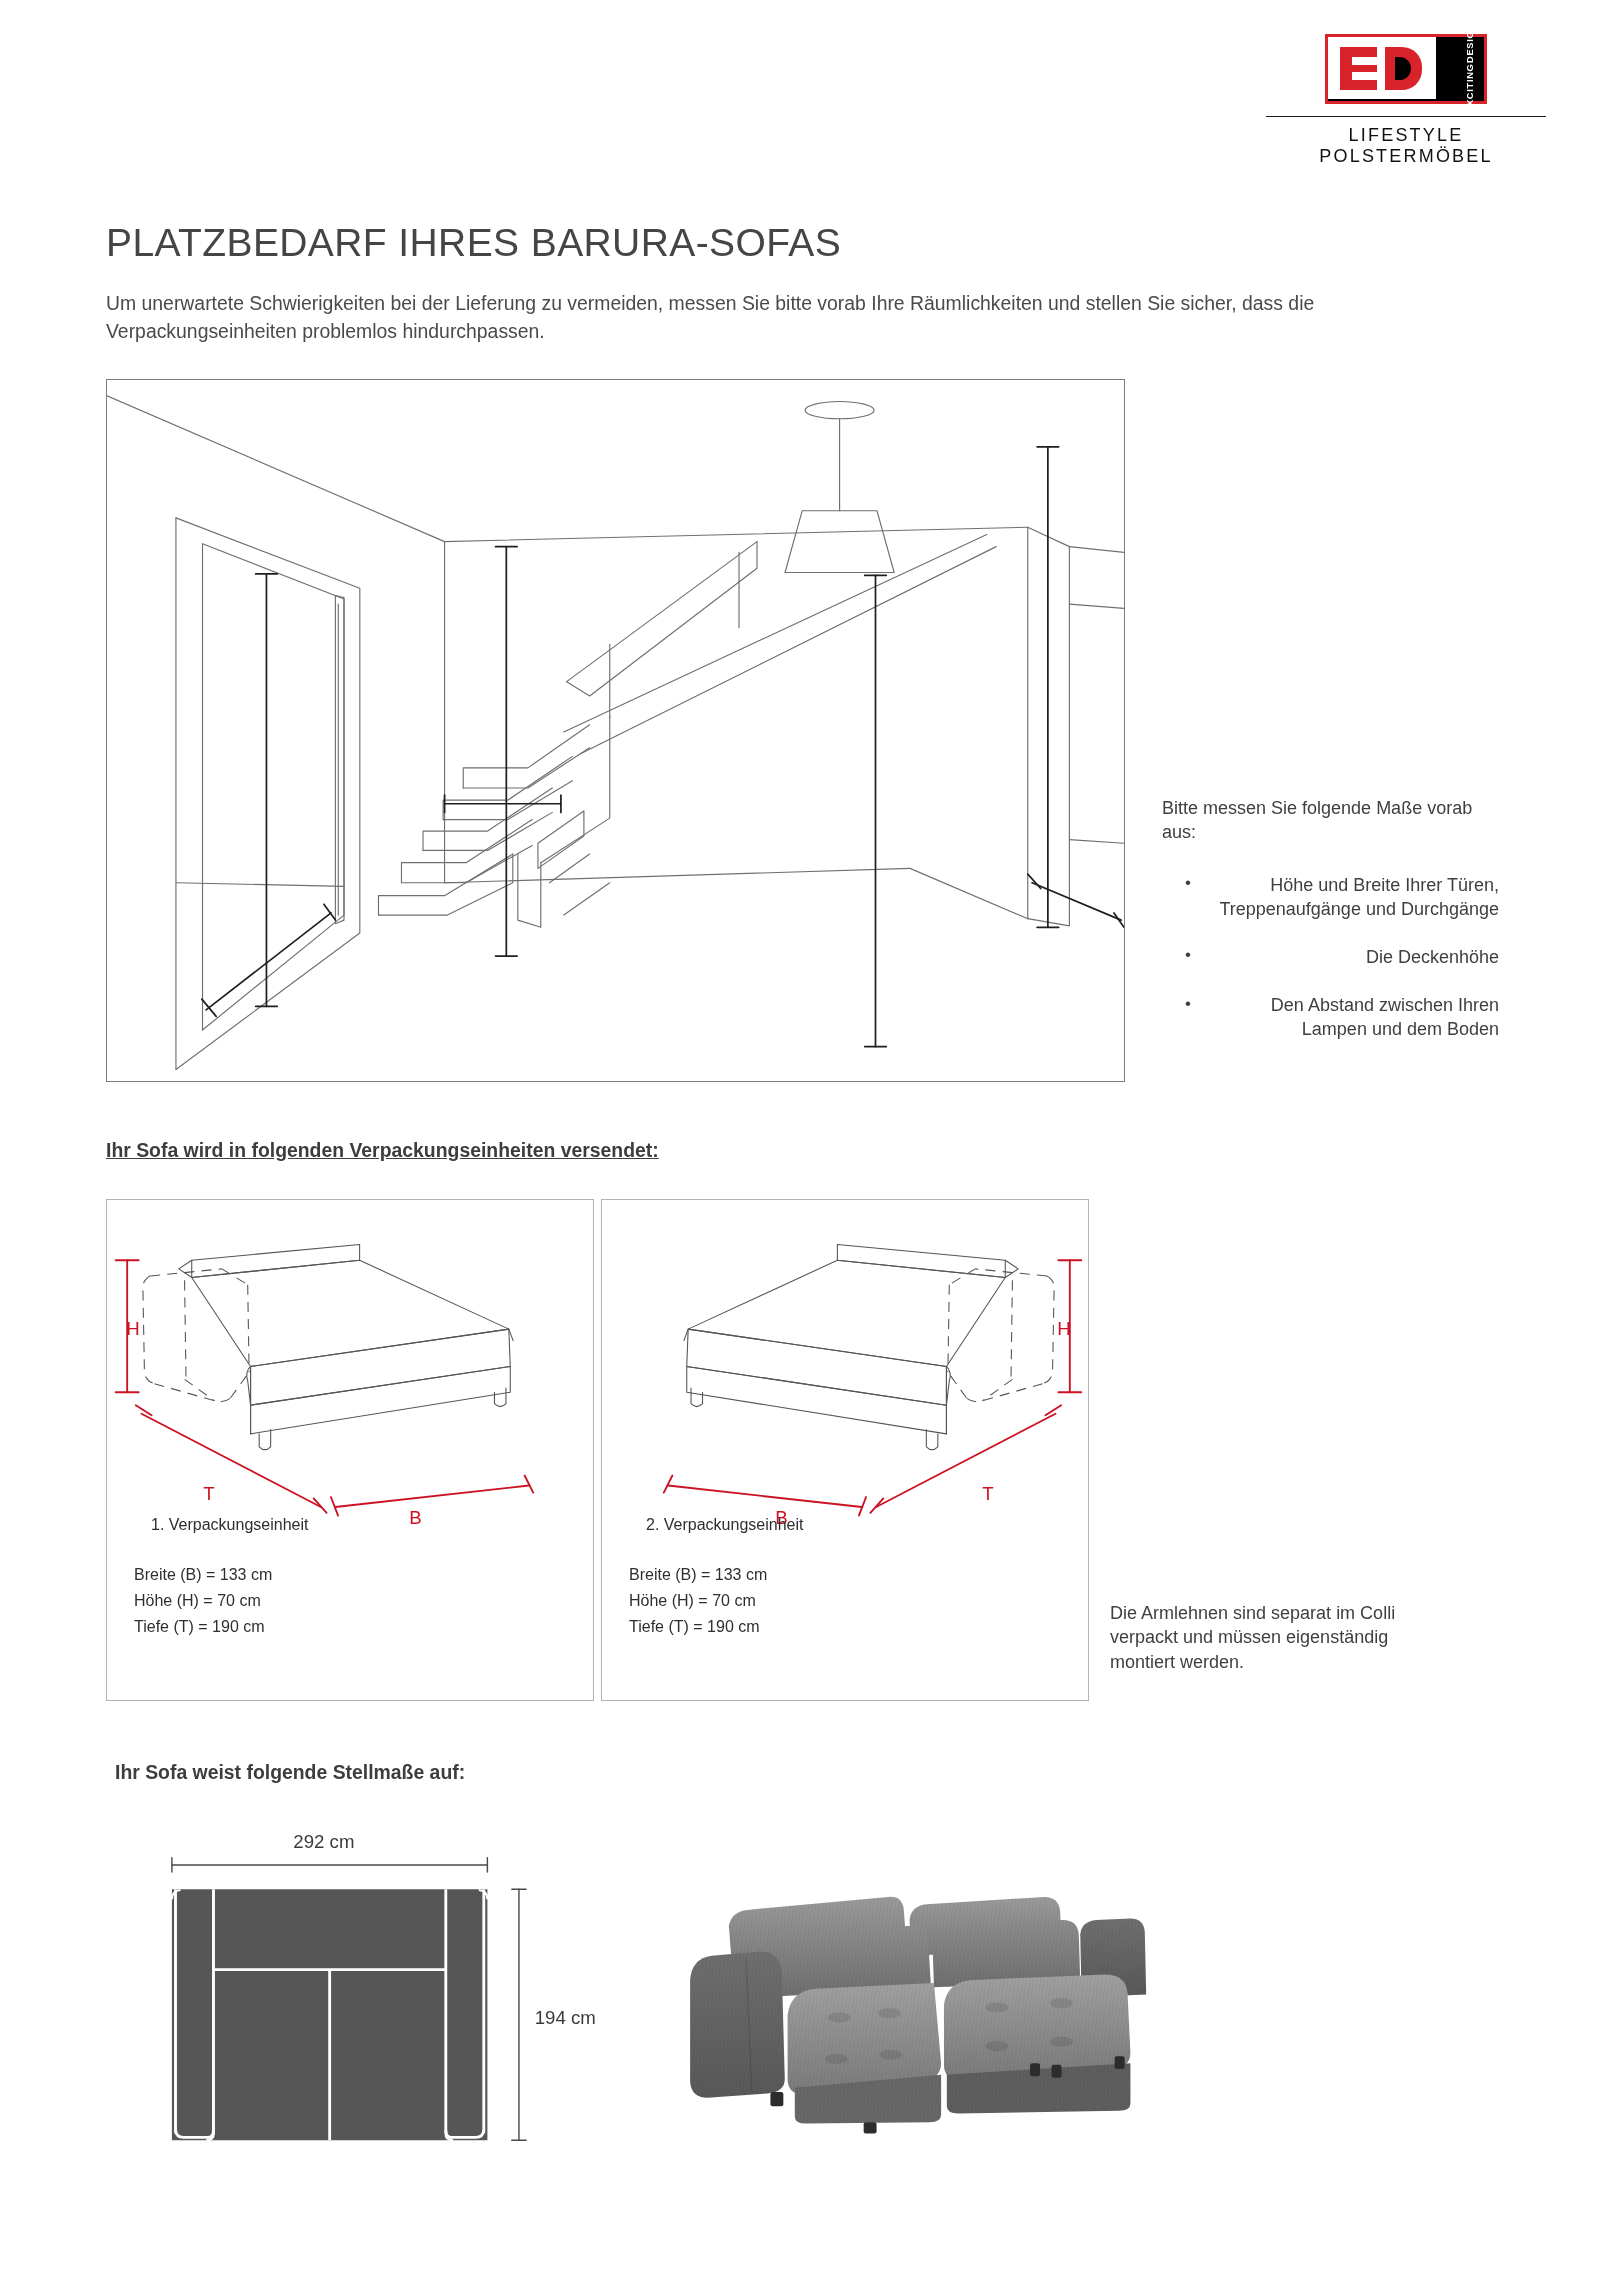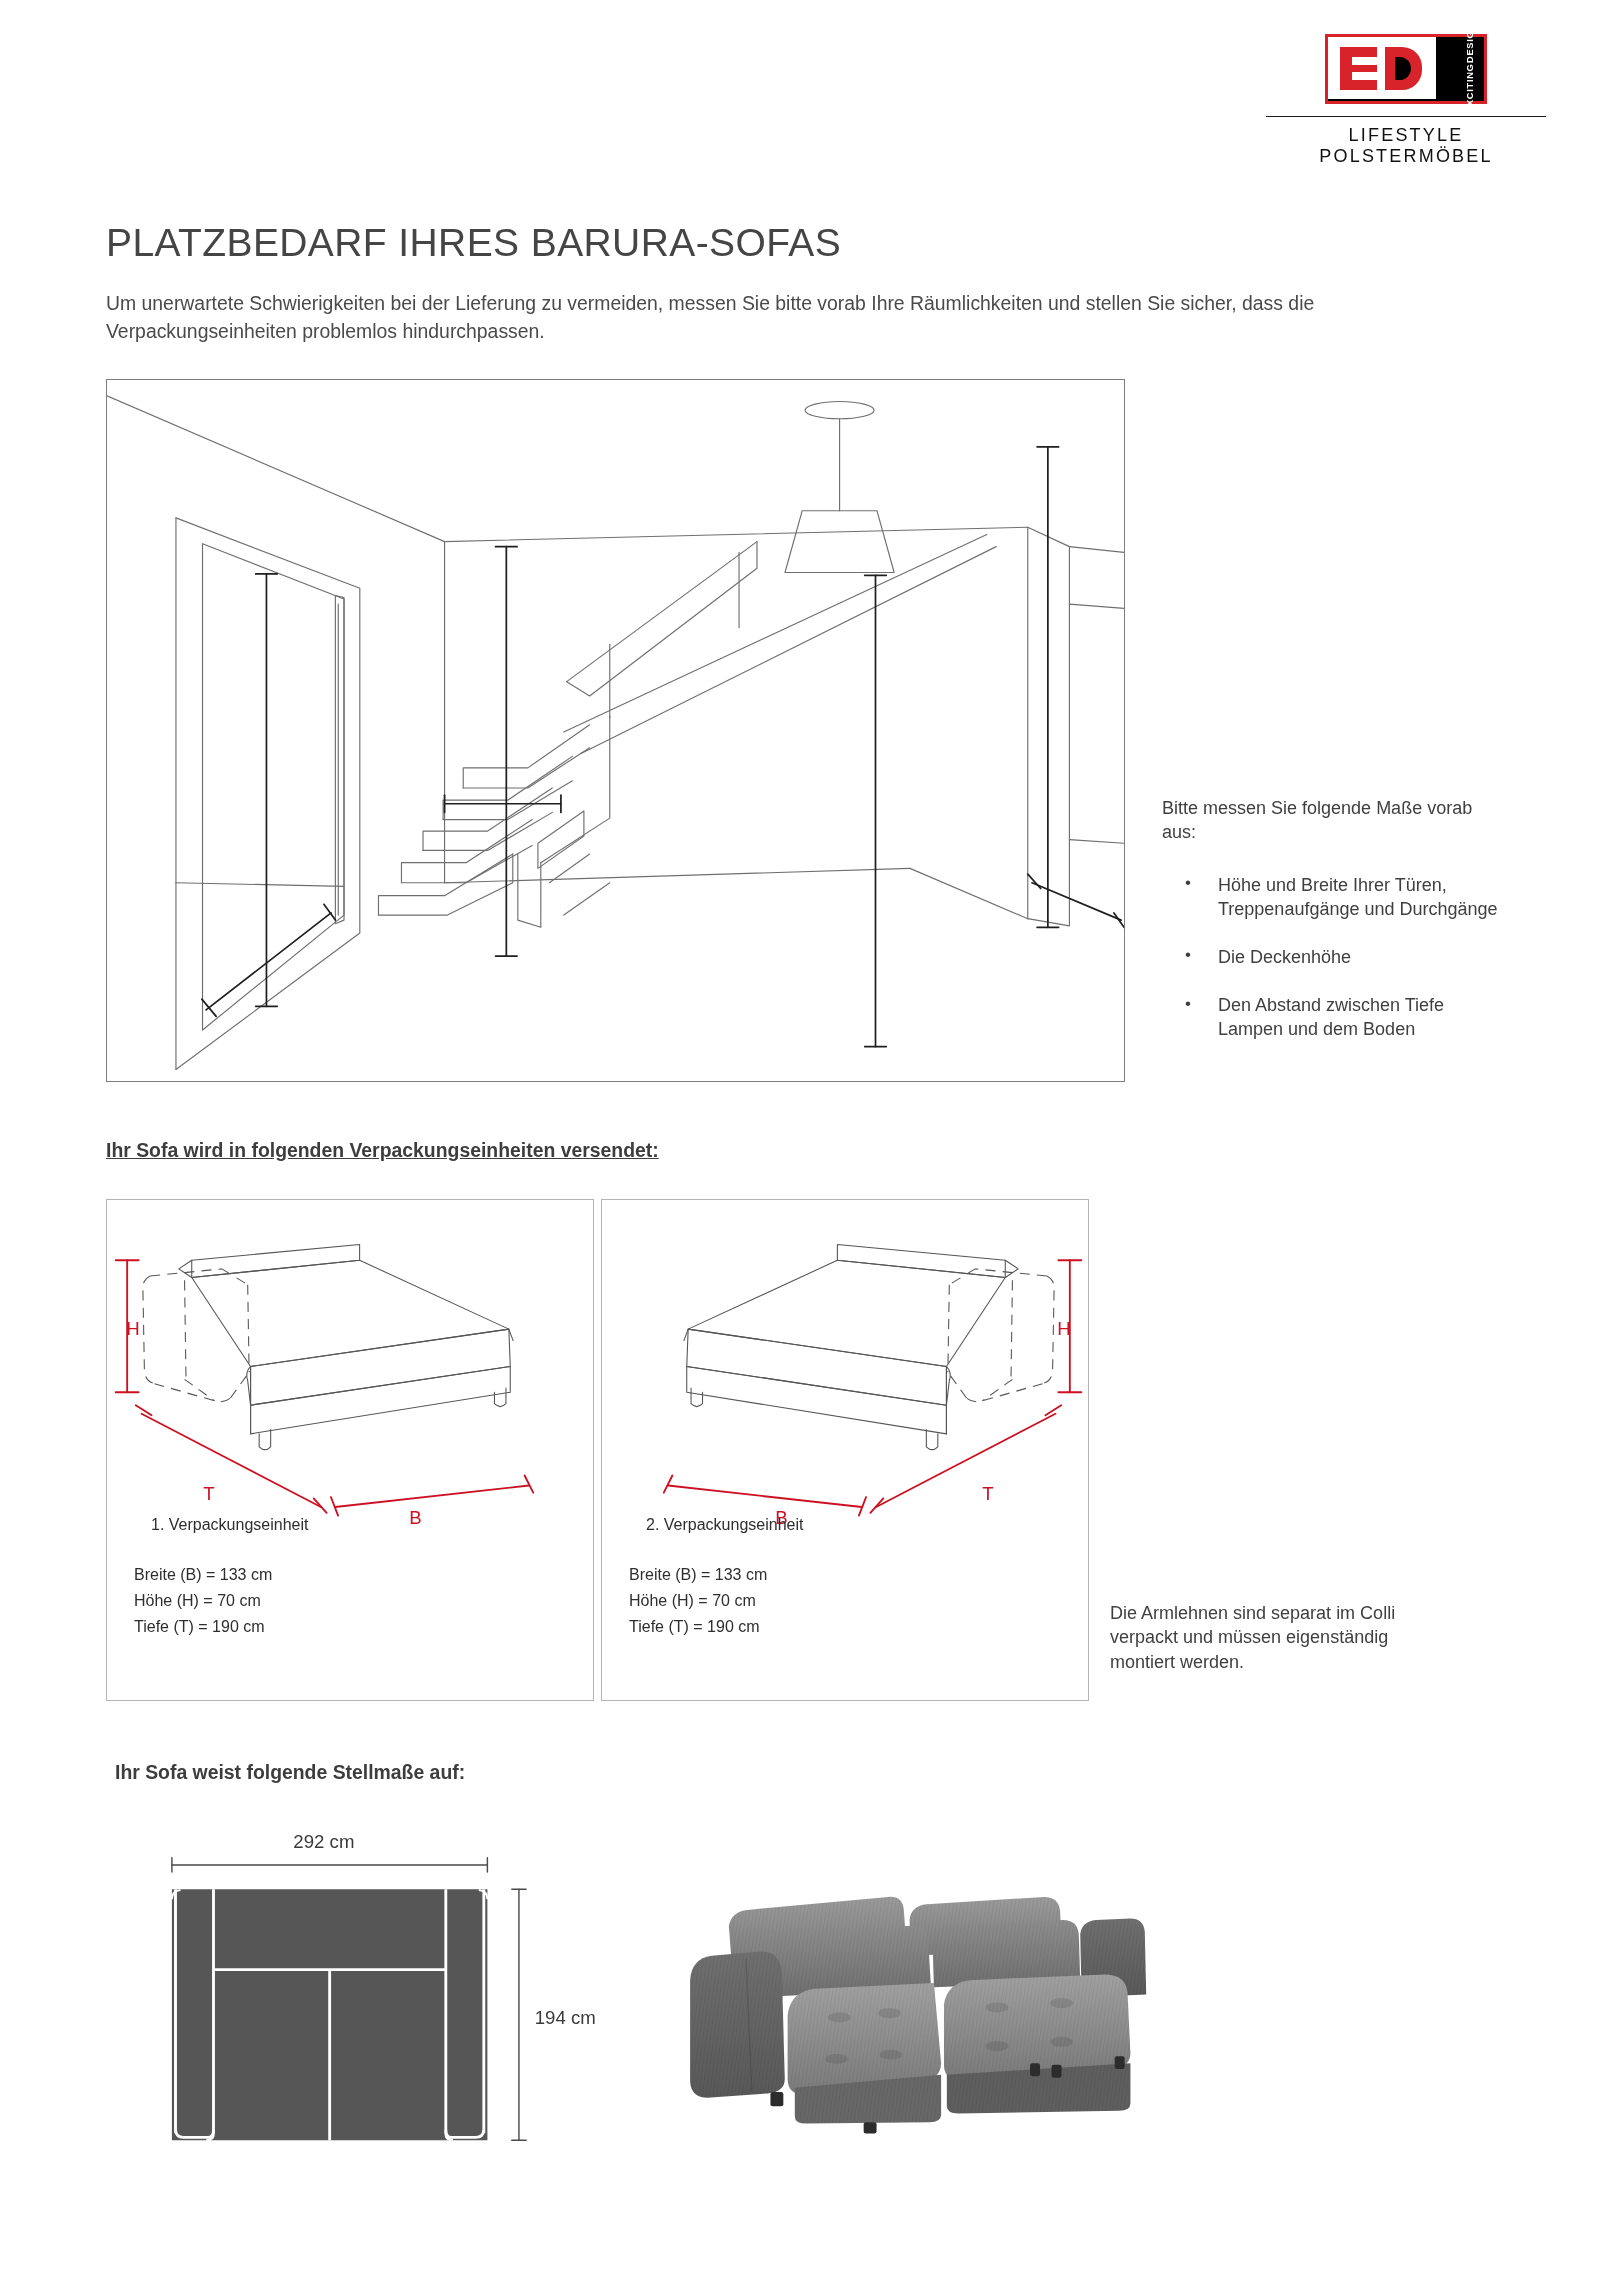--- a/index.html
+++ b/index.html
@@ -70,21 +70,21 @@
   
   .room-frame{
     position:absolute;left:106px;top:379px;width:1019px;height:703px;
     border:1.4px solid #7d7d7d;box-sizing:border-box;background:#fff;
   }
   .room-frame svg{display:block;width:100%;height:100%;}
 
   
   .measure-block{position:absolute;left:1162px;top:796px;width:337px;}
   .measure-lead{font-size:18px;line-height:1.35;color:#3f3f3f;}
-  .measure-list{margin:29px 0 0 0;padding:0;list-style:none;}
+  .measure-list{margin:29px 0 0 0;padding:0;list-style:none;text-align:right;}
   .measure-list li{
     position:relative;padding-left:56px;margin-bottom:24.4px;
     font-size:18px;line-height:1.33;color:#3f3f3f;
   }
   .measure-list li:before{
     content:"•";position:absolute;left:23px;top:-1.4px;font-size:17px;color:#3f3f3f;
   }
 
   
   .pack-panel{
@@ -241,21 +241,21 @@
         </g>
       </g>
     </svg>
   </div>
 
   <div class="measure-block">
     <div class="measure-lead">Bitte messen Sie folgende Maße vorab aus:</div>
     <ul class="measure-list">
       <li>Höhe und Breite Ihrer Türen, Treppenaufgänge und Durchgänge</li>
       <li>Die Deckenhöhe</li>
-      <li>Den Abstand zwischen Tiefe Lampen und dem Boden</li>
+      <li>Den Abstand zwischen Ihren Lampen und dem Boden</li>
     </ul>
   </div>
 
   <div class="sec-heading" id="head-pack">Ihr Sofa wird in folgenden Verpackungseinheiten versendet:</div>
 
   <div class="pack-panel" id="pack1">
     <svg viewBox="0 0 680 460">
       <g fill="none" stroke="#555" stroke-width="1.5" stroke-linejoin="round" stroke-linecap="round">
 
         <path d="M100 96 L 118 84 L 352 62 L 352 84 L 118 108 Z"></path>

